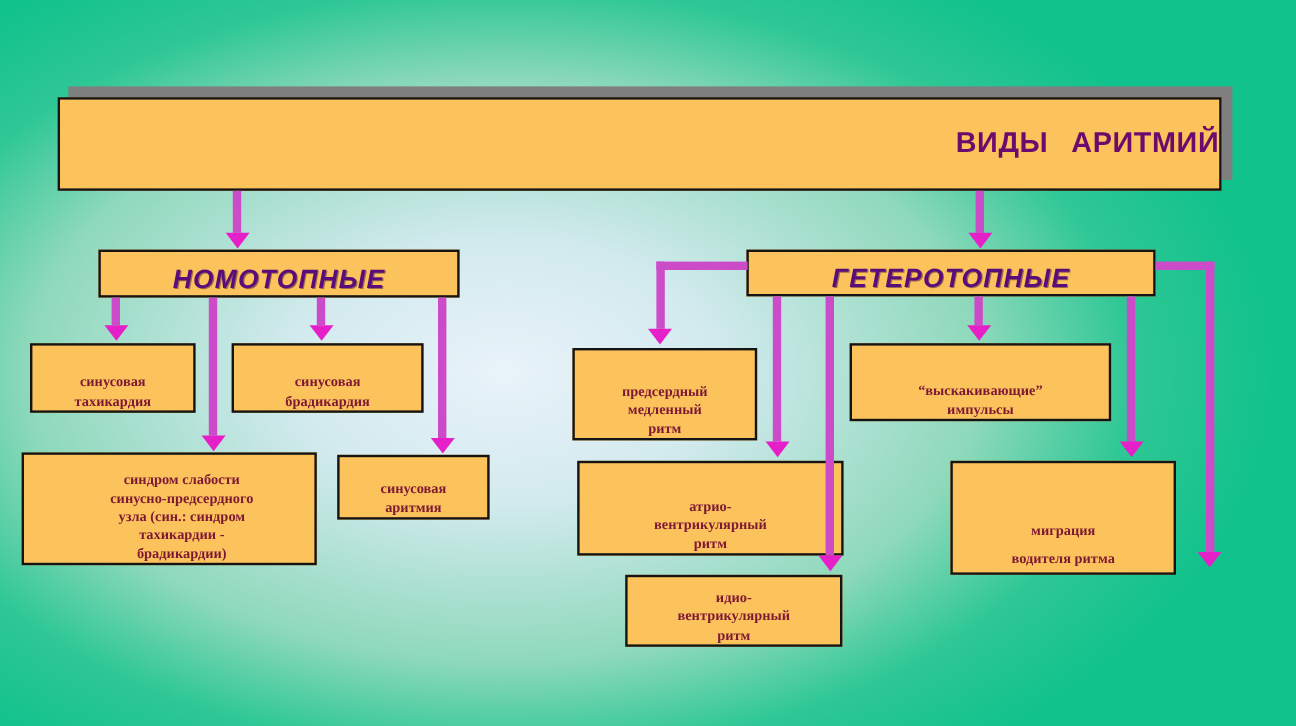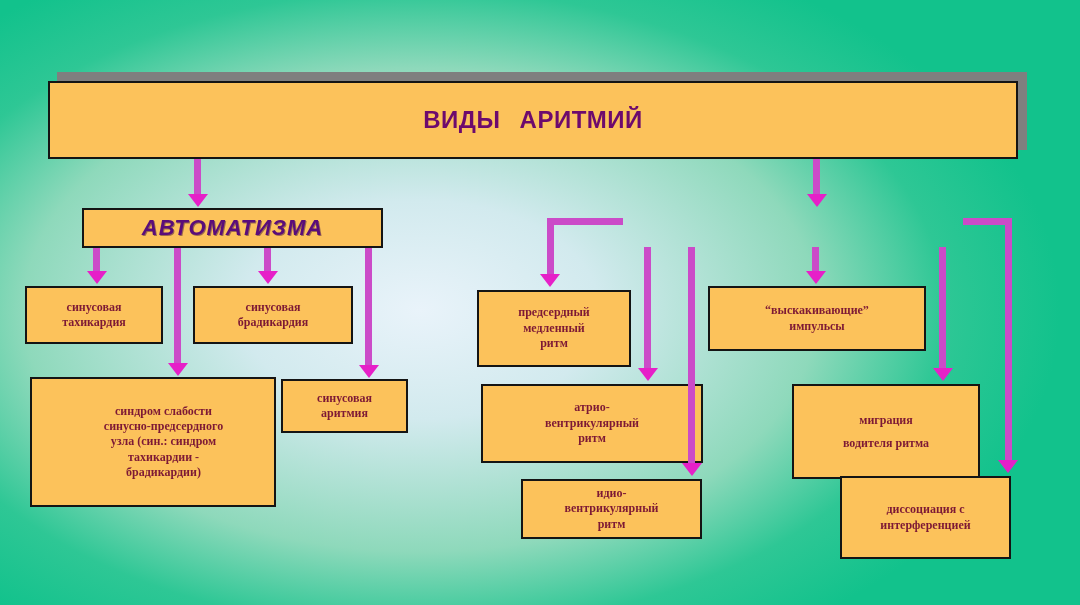--- a/index.html
+++ b/index.html
@@ -7,21 +7,21 @@
     width:1080px;height:605px;overflow:hidden;
     font-family:"Liberation Sans",sans-serif;
   }
   .stage{
     position:relative;width:1080px;height:605px;
     background:radial-gradient(ellipse 640px 390px at 420px 310px,
       #e9f3fa 0%, #d2eaee 28%, #8ed9bb 62%, #2ec795 82%, #12c28c 100%);
   }
   .box{
     position:absolute;background:#fcc25b;border:2px solid #141414;
-    box-sizing:border-box;display:flex;align-items:center;justify-content:center;
+    box-sizing:border-box;display:flex;align-items:flex-end;justify-content:center;
     text-align:center;
   }
   .title-box{flex-direction:column;box-shadow:9px -9px 0 0 #7f7f7f;}
   .title-line{
     color:#6d0a6d;font-size:24px;font-weight:bold;
     word-spacing:12px;letter-spacing:0.5px;line-height:1.5;white-space:nowrap;
   }
   .branch-label{
     font-style:italic;font-weight:bold;font-size:22px;color:#5a0d7a;
     letter-spacing:1px;text-shadow:1px 1px 0 rgba(40,0,60,0.45);
@@ -43,32 +43,35 @@
 </head>
 <body>
 
 <div class="stage">
 
   <div class="box title-box" style="left:48px;top:81px;width:970px;height:78px;">
     <div class="title-line">ВИДЫ АРИТМИЙ</div>
   </div>
 
   <div class="box" style="left:82px;top:208px;width:301px;height:40px;">
-    <span class="branch-label">АВТОМАТИЗМА</span>
+    <span class="branch-label">НОМОТОПНЫЕ</span>
+  </div>
+  <div class="box" style="left:622px;top:208px;width:341px;height:39px;">
+    <span class="branch-label">ГЕТЕРОТОПНЫЕ</span>
   </div>
 
   <div class="box node" style="left:25px;top:286px;width:138px;height:58px;">
     <span class="nlabel">синусовая
 тахикардия</span>
   </div>
   <div class="box node" style="left:193px;top:286px;width:160px;height:58px;">
     <span class="nlabel">синусовая
 брадикардия</span>
   </div>
-  <div class="box node" style="left:30px;top:377px;width:246px;height:130px;padding-left:21px;">
+  <div class="box node" style="left:18px;top:377px;width:246px;height:94px;padding-left:21px;">
     <span class="nlabel">синдром слабости
 синусно-предсердного
 узла (син.: синдром
 тахикардии -
 брадикардии)</span>
   </div>
   <div class="box node" style="left:281px;top:379px;width:127px;height:54px;">
     <span class="nlabel">синусовая
 аритмия</span>
   </div>
@@ -88,24 +91,20 @@
 ритм</span>
   </div>
   <div class="box node node-migration" style="left:792px;top:384px;width:188px;height:95px;">
     <span class="nlabel">миграция
 водителя ритма</span>
   </div>
   <div class="box node" style="left:521px;top:479px;width:181px;height:60px;">
     <span class="nlabel">идио-
 вентрикулярный
 ритм</span>
-  </div>
-  <div class="box node" style="left:840px;top:476px;width:171px;height:83px;">
-    <span class="nlabel">диссоциация с
-интерференцией</span>
   </div>
 
   <div>
     <div class="shaft vshaft" style="left:194px;top:159px;height:35px;"></div>
     <div class="head" style="left:188px;top:194px;"></div>
   </div>
 
   <div>
     <div class="shaft vshaft" style="left:813px;top:159px;height:35px;"></div>
     <div class="head" style="left:807px;top:194px;"></div>

